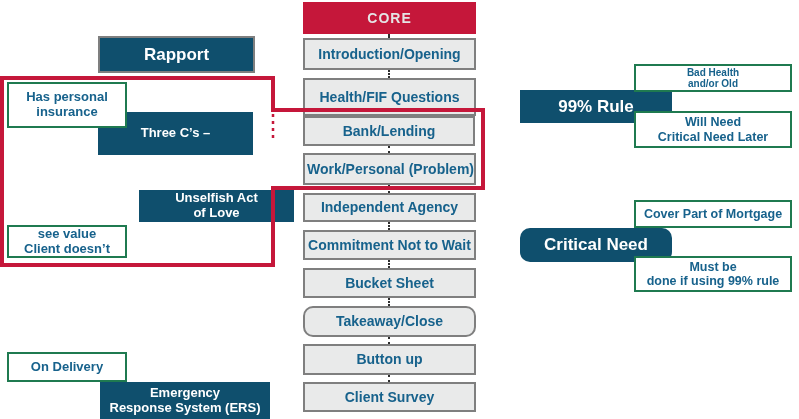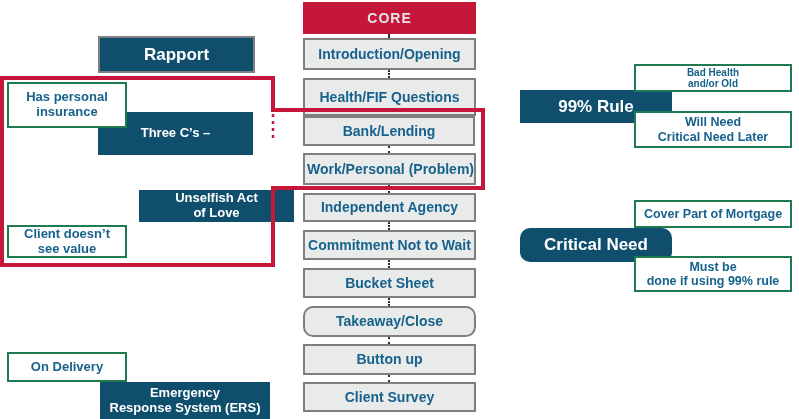--- a/index.html
+++ b/index.html
@@ -94,22 +94,22 @@
 
   <div class="box teal" style="left:98px;top:190px;width:155px;height:32px;margin-left:41px;">
     <div class="lbl">
       <div>Unselfish Act</div>
       <div>of Love</div>
     </div>
   </div>
 
   <div class="box whitebox" style="left:7px;top:225px;width:120px;height:33px;">
     <div class="lbl">
+      <div>see value</div>
       <div>Client doesn’t</div>
-      <div>see value</div>
     </div>
   </div>
 
   <div class="box whitebox" style="left:7px;top:352px;width:120px;height:30px;">
     <div class="lbl">On Delivery</div>
   </div>
 
   <div class="box teal" style="left:100px;top:382px;width:170px;height:37px;">
     <div class="lbl">
       <div>Emergency</div>

